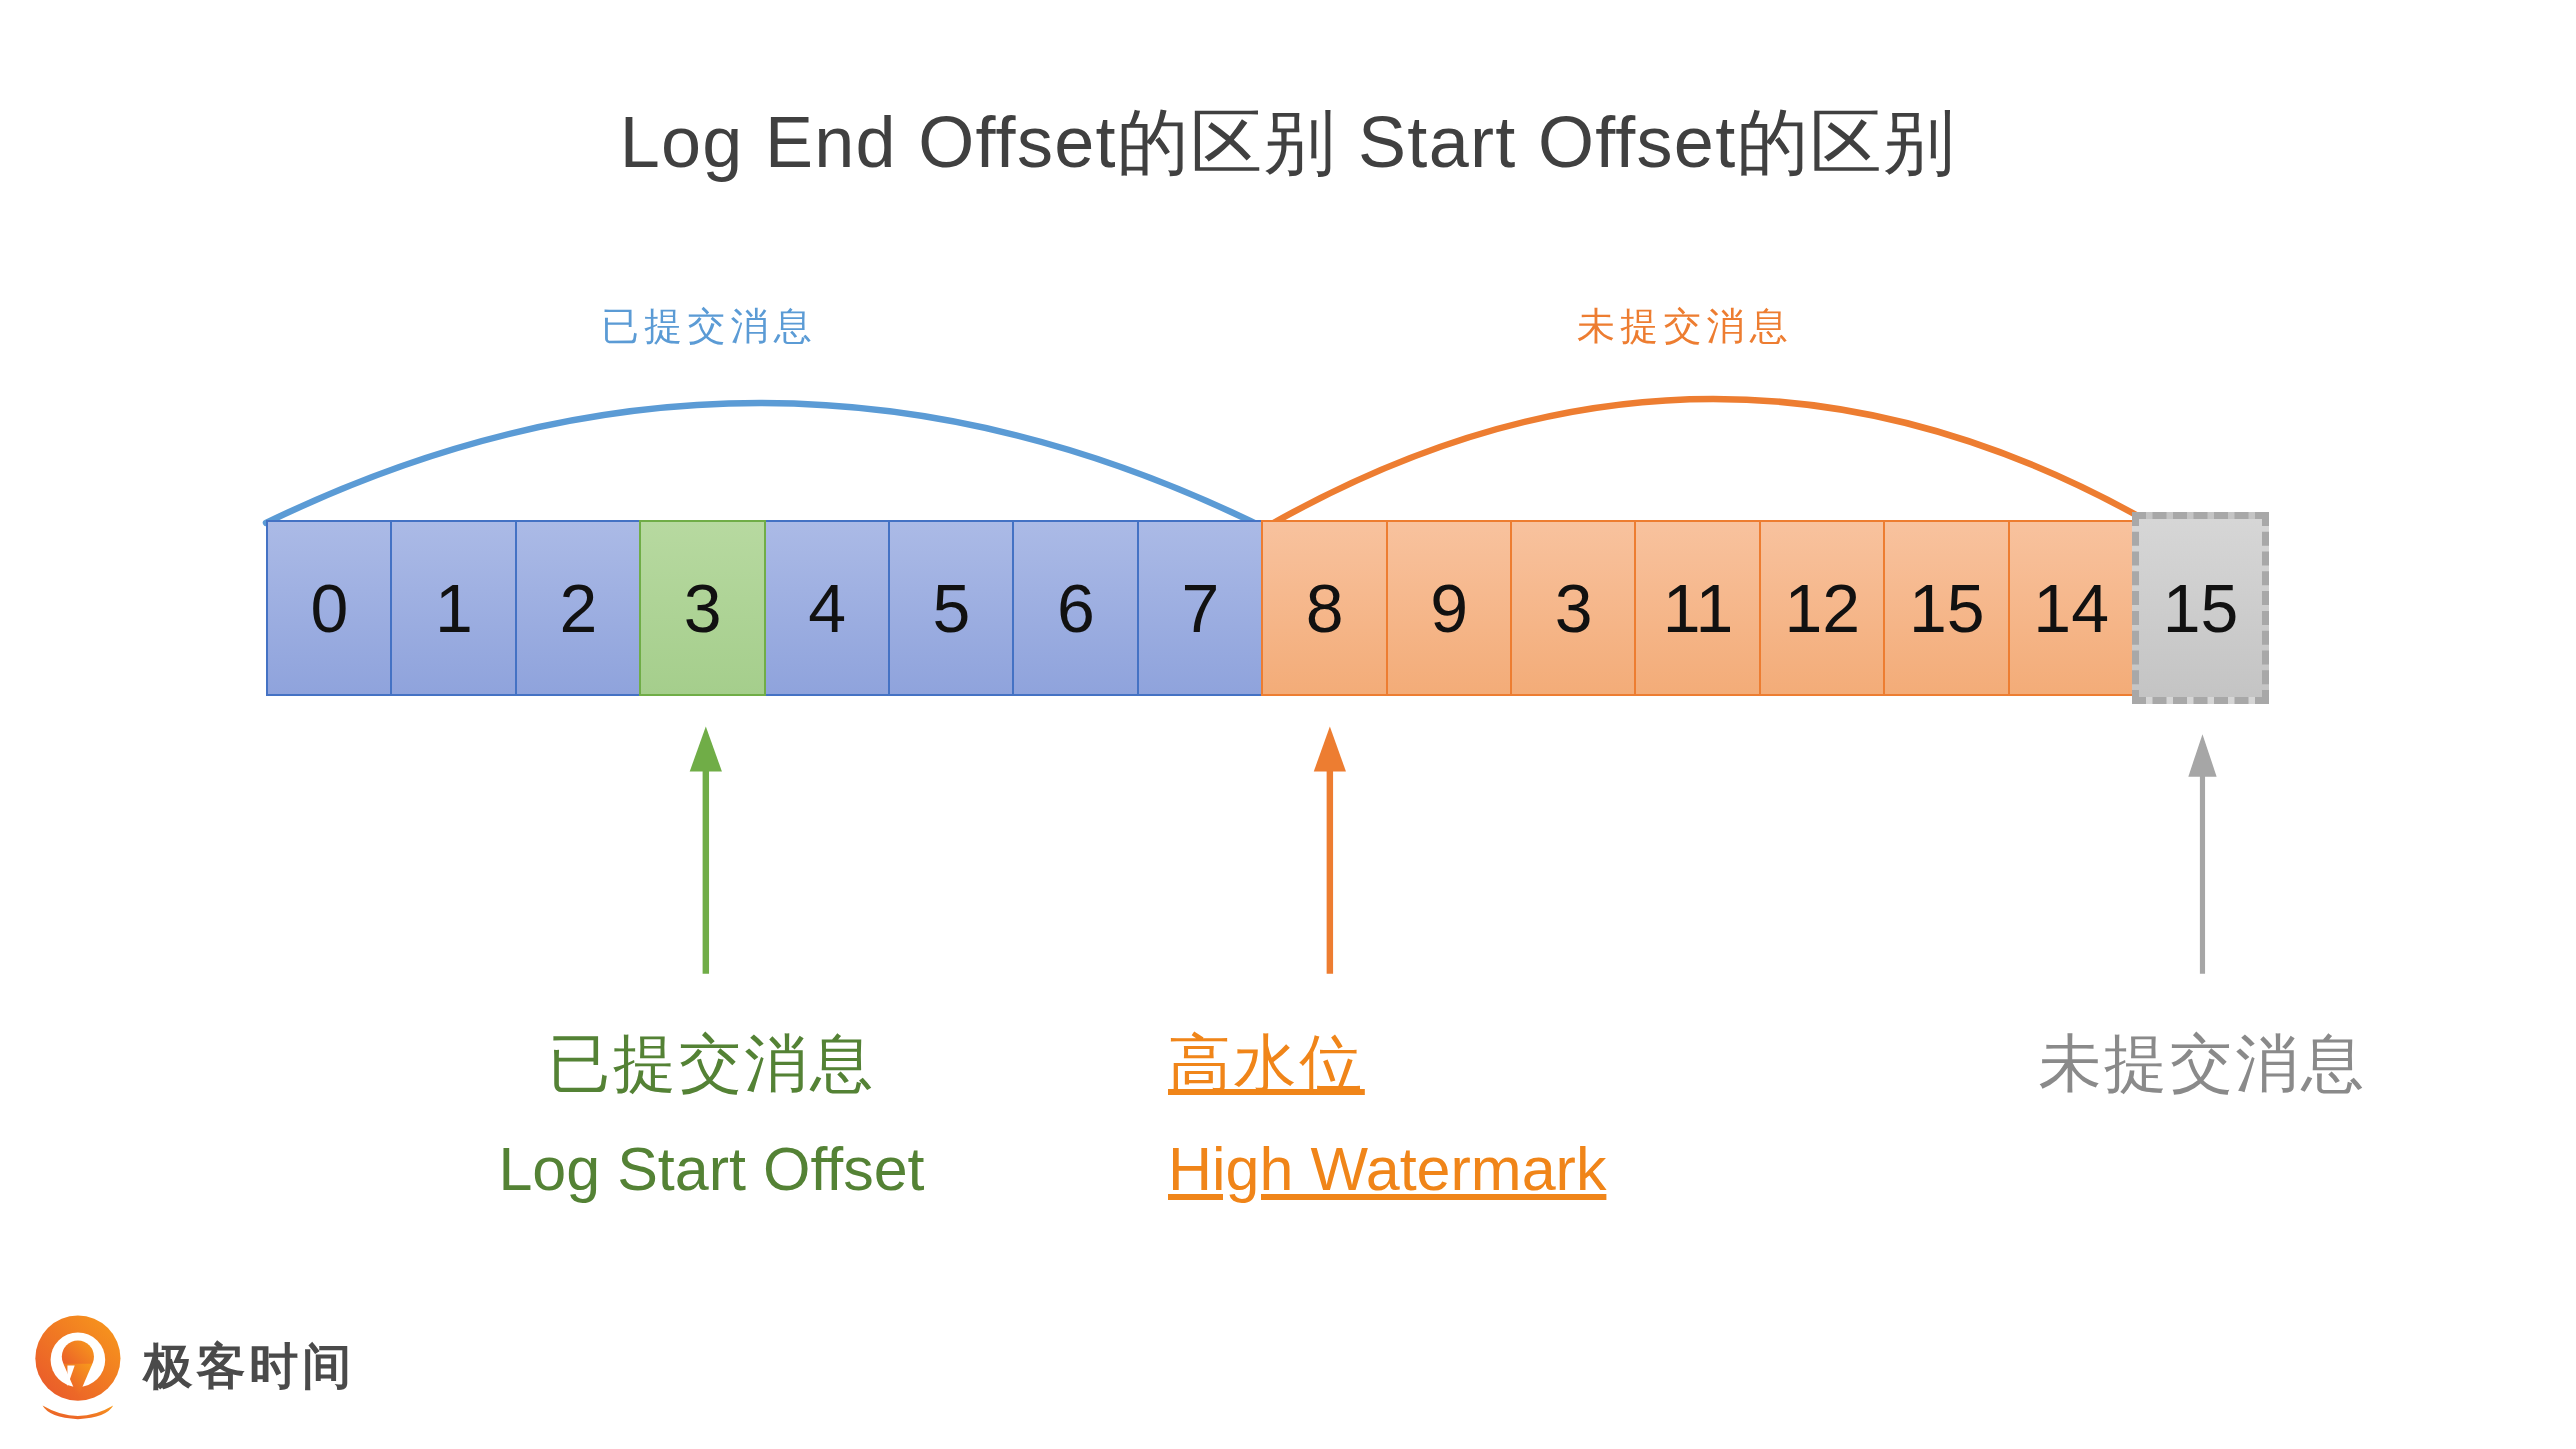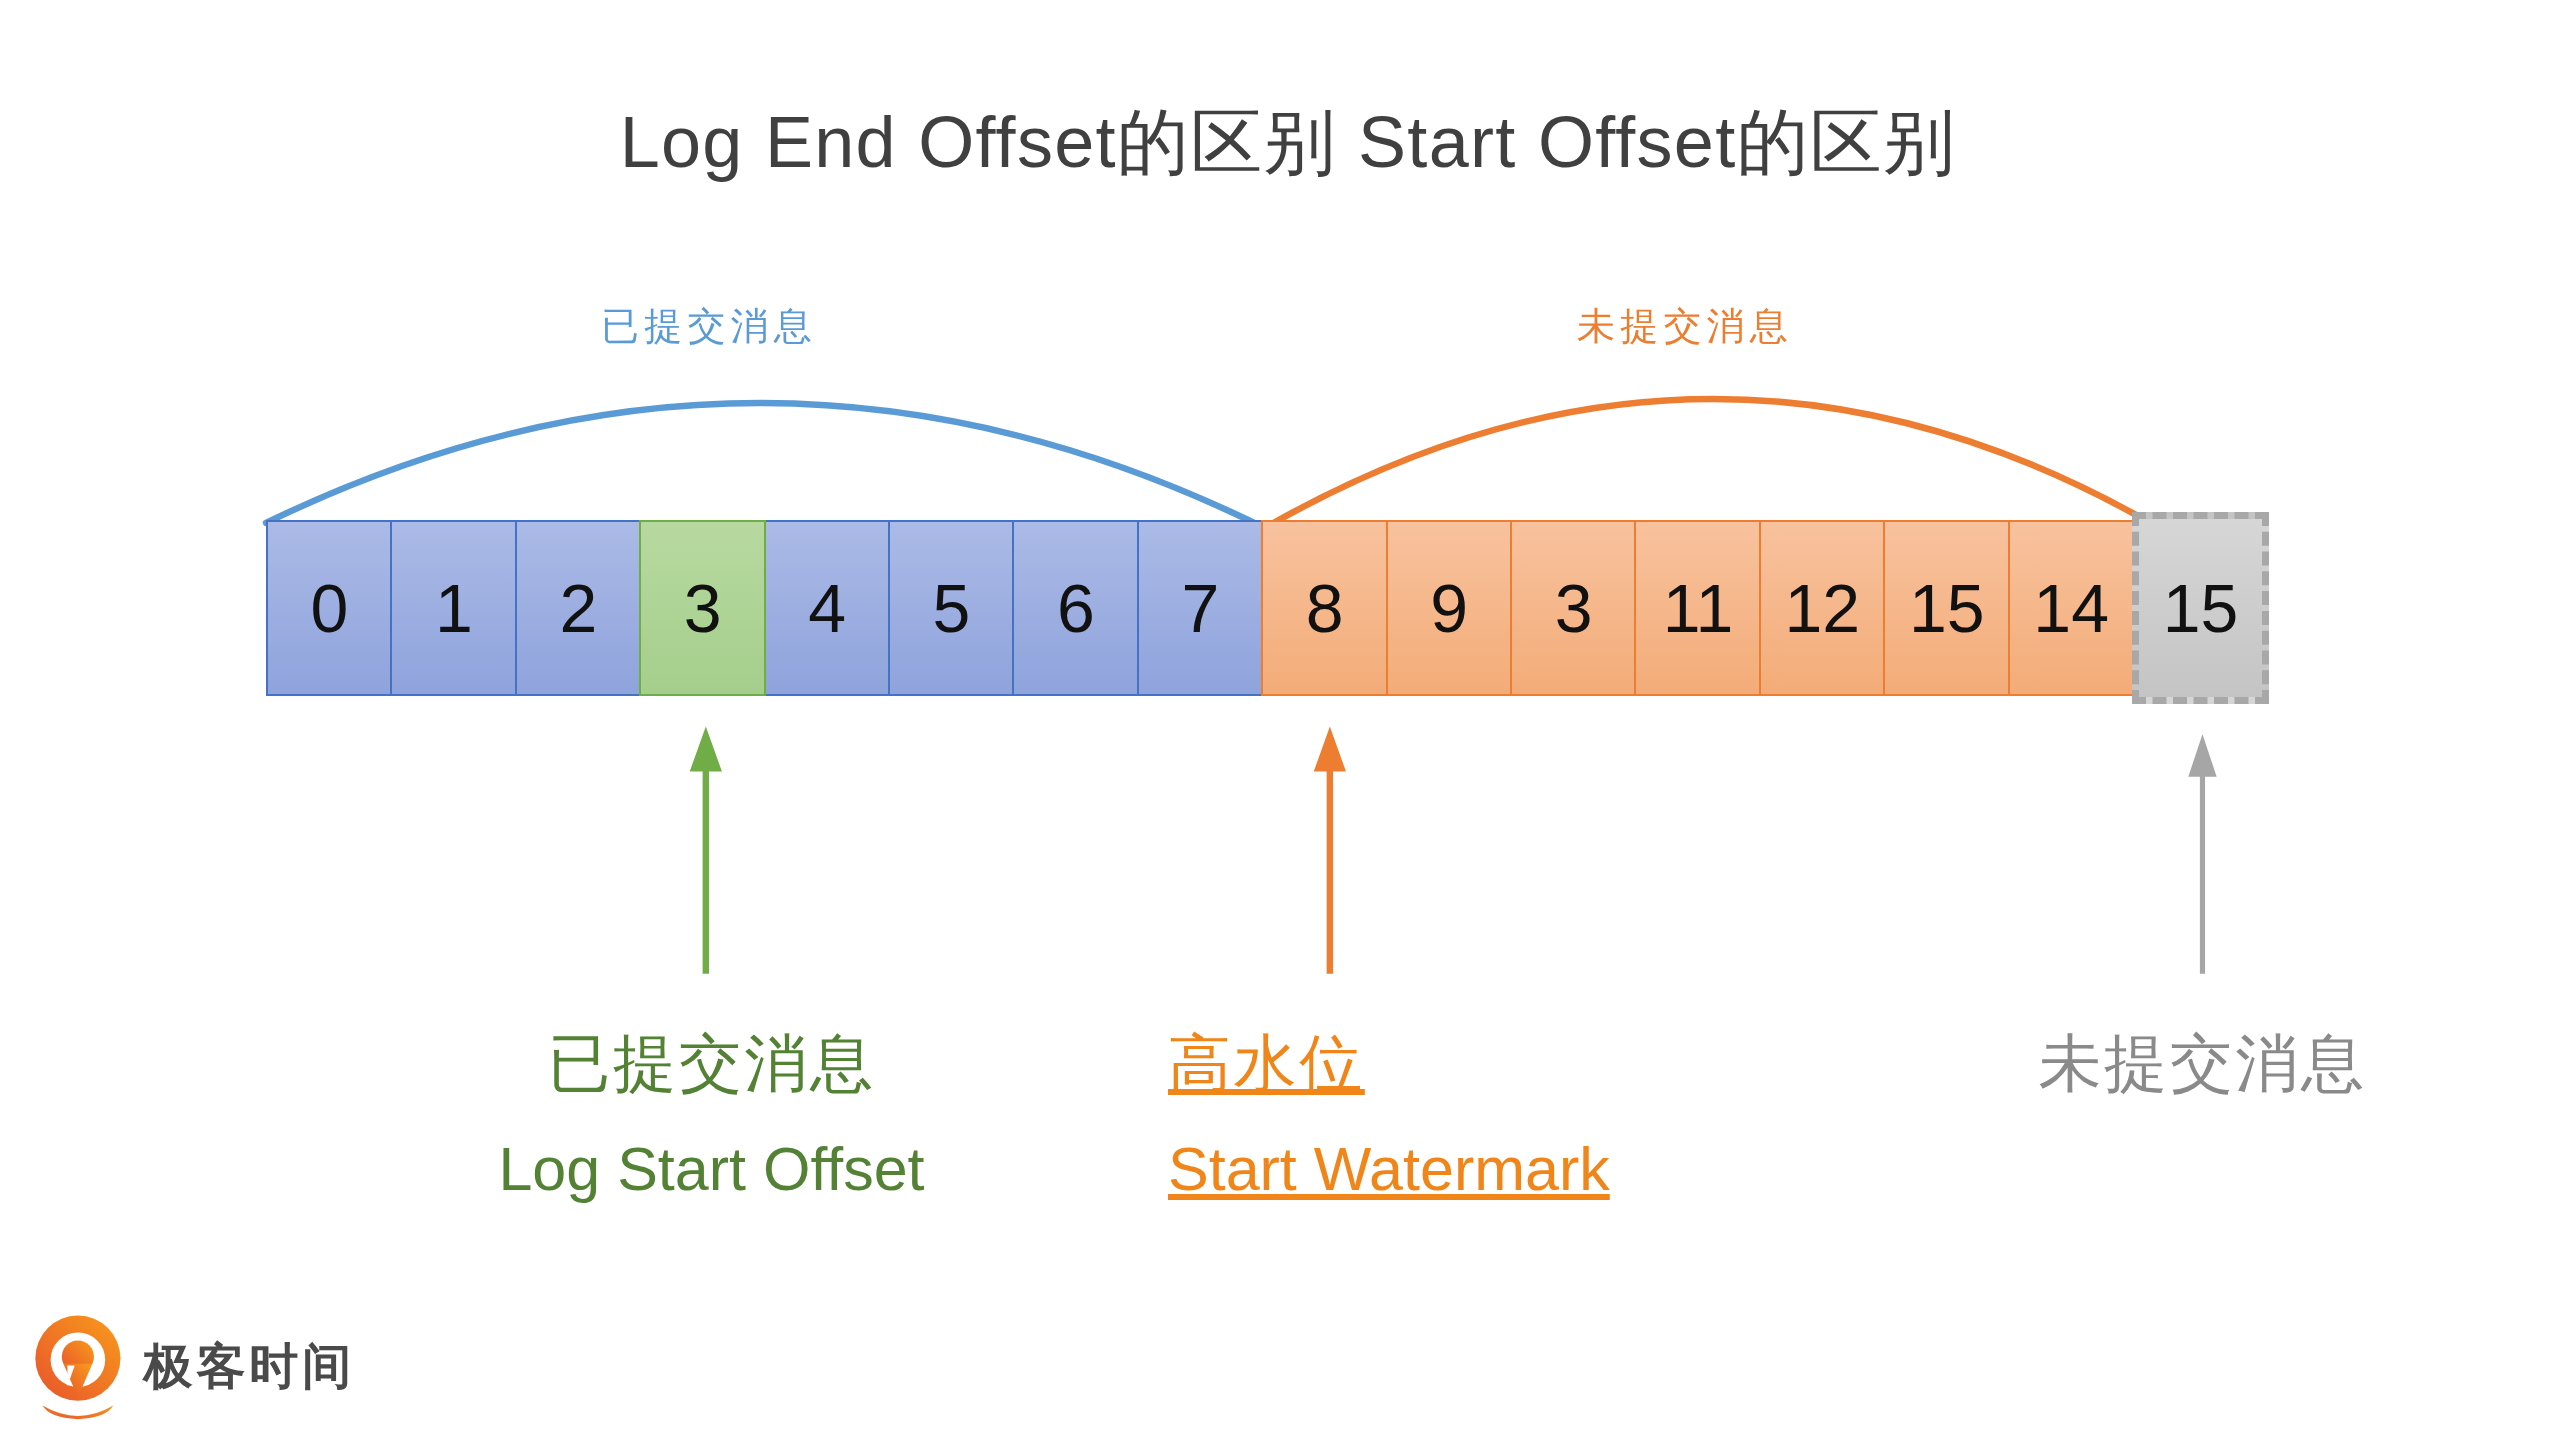--- a/index.html
+++ b/index.html
@@ -99,21 +99,21 @@
       <div class="cell orange">14</div>
       <div class="cell gray">15</div>
     </div>
 
   <div class="pointer-label log-start">
     <span class="zh">已提交消息</span>
     <span class="en">Log Start Offset</span>
   </div>
   <div class="pointer-label high-watermark">
     <span class="zh">高水位</span>
-    <span class="en">Start Watermark</span>
+    <span class="en">High Watermark</span>
   </div>
   <div class="pointer-label log-end">
     <span class="zh">未提交消息</span>
   </div>
 
   <div class="logo">
     <svg width="97" height="106" viewBox="0 0 120 132">
       <defs>
         <linearGradient id="lgOrange" x1="0" y1="1" x2="1" y2="0">
           <stop offset="0" stop-color="#E8542C"></stop>

